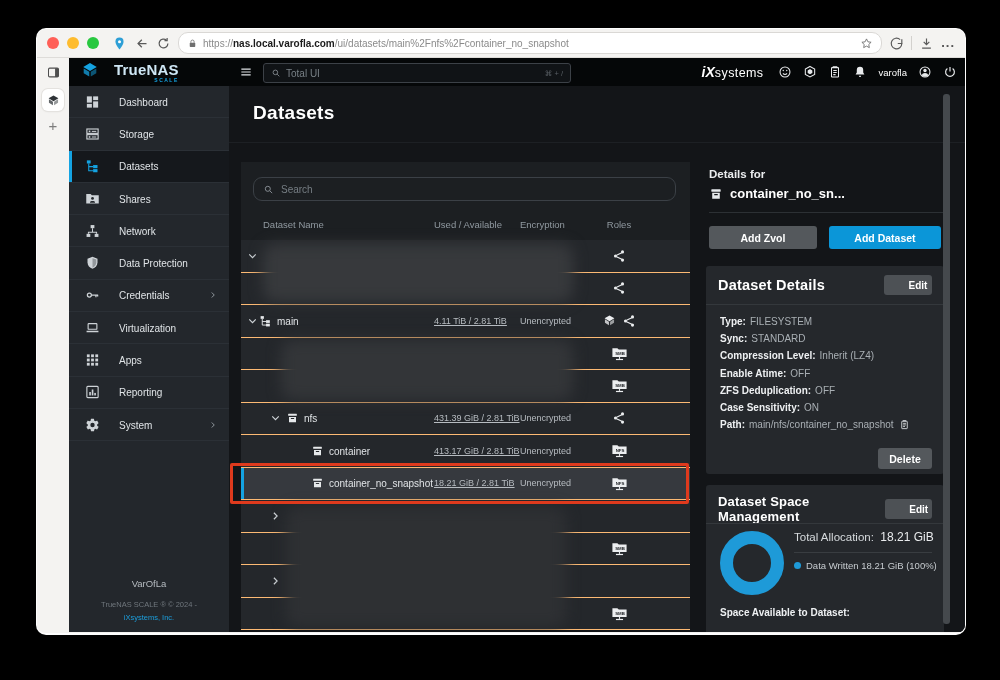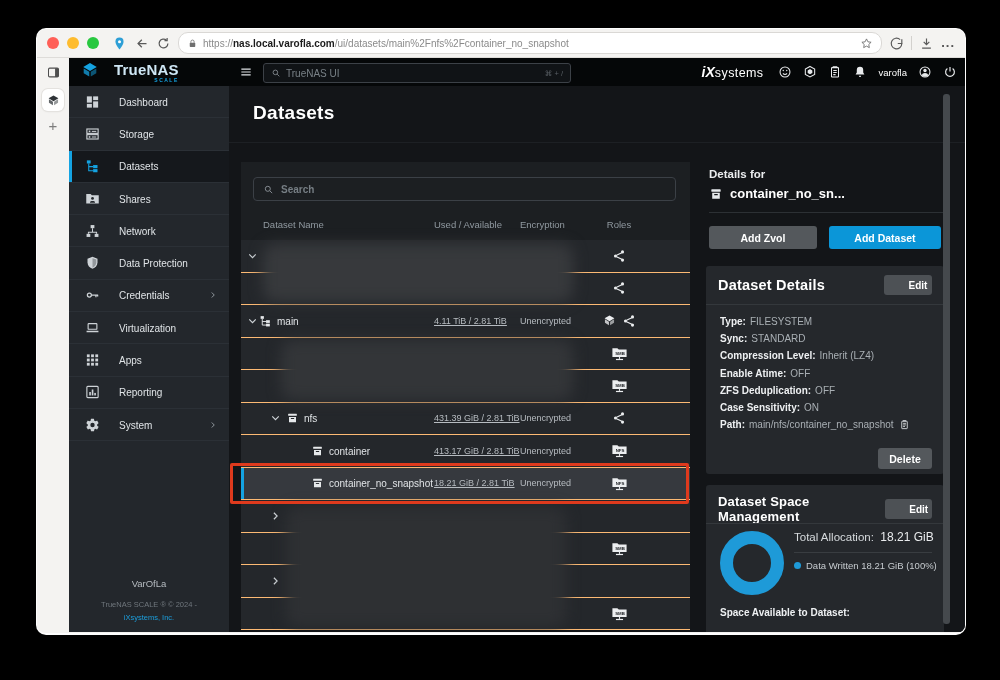--- a/index.html
+++ b/index.html
@@ -68,21 +68,21 @@
   .sb-host{top:492px;font-size:9.5px;color:#b6bcc1;}
   .sb-copy{top:514px;font-size:7.5px;color:#70777d;}
   .sb-link{top:527px;font-size:7.5px;color:#1c9fdd;}
 
   .app-main{position:absolute;left:160px;top:28px;right:0;bottom:0;background:#131518;}
   .page-title{position:absolute;left:24px;top:16px;font-size:19px;font-weight:700;color:#fff;letter-spacing:.3px;}
   .title-rule{position:absolute;left:0;right:0;top:56px;height:1px;background:#1d2024;}
 
   .tcard{position:absolute;left:12px;top:76px;width:449px;height:468px;background:#1c1f22;overflow:hidden;}
   .tsearch{position:absolute;left:12px;top:15px;width:423px;height:24px;border:1px solid #3b4046;
-           border-radius:4px;display:flex;align-items:center;padding:8px 9px;gap:7px;box-sizing:border-box;font-weight:bold;}
+           border-radius:9px;display:flex;align-items:center;padding:8px 9px;gap:7px;box-sizing:border-box;}
   .tsearch .mag{width:11px;height:11px;color:#8b9298;}
   .tsearch .ph{font-size:10px;color:#767e84;}
   .th{position:absolute;top:57px;font-size:9.5px;color:#9099a0;}
   .trows{position:absolute;left:0;top:78px;right:0;}
   .trow{position:relative;height:32.5px;background:#24272b;border-bottom:1px solid #fdba74;box-sizing:border-box;}
   .trow.selected{background:#36393e;}
   .trow.selected::before{content:"";position:absolute;left:0;top:0;bottom:0;width:3px;background:#14a3e2;}
   .chev{position:absolute;top:50%;transform:translateY(-50%);width:13px;height:13px;color:#ced3d7;}
   .rowic{position:absolute;top:50%;transform:translateY(-50%);width:13px;height:13px;color:#e6e9eb;}
   .rname{position:absolute;top:50%;transform:translateY(-50%);font-size:10px;color:#e0e3e6;white-space:nowrap;}
@@ -248,21 +248,21 @@
           </span>
         <div class="hsearch">
           <span class="ic mag">
               <svg viewBox="0 0 24 24" xmlns="http://www.w3.org/2000/svg">
                 <g fill="none" stroke="currentColor" stroke-width="2">
                   <circle cx="10.5" cy="10.5" r="5.5"></circle>
                   <path d="M14.8 14.8L20 20"></path>
                 </g>
               </svg>
             </span>
-          <span class="ph">TrueNAS UI</span>
+          <span class="ph">Total UI</span>
           <span class="kbd">⌘ + /</span>
         </div>
         <div class="hdr-right">
           <span class="ixlogo">
               <span class="ix1">iX</span>
               <span class="ix2">systems</span>
             </span>
           <span class="ic hic">
               <svg viewBox="0 0 24 24" xmlns="http://www.w3.org/2000/svg">
                 <g fill="none" stroke="currentColor" stroke-width="1.8">

